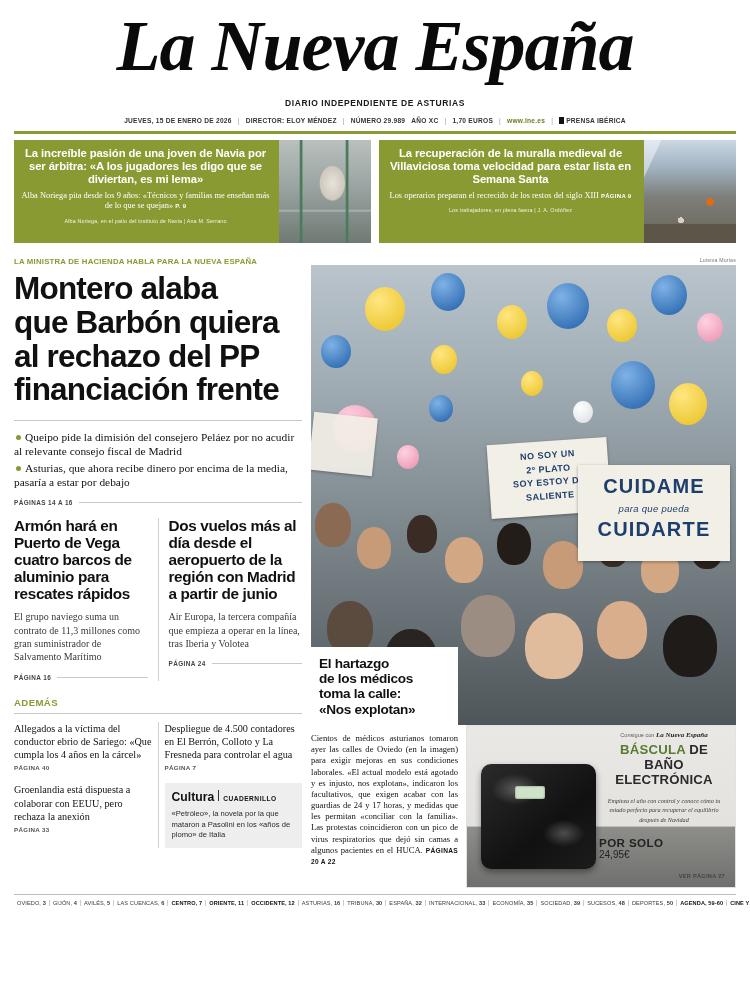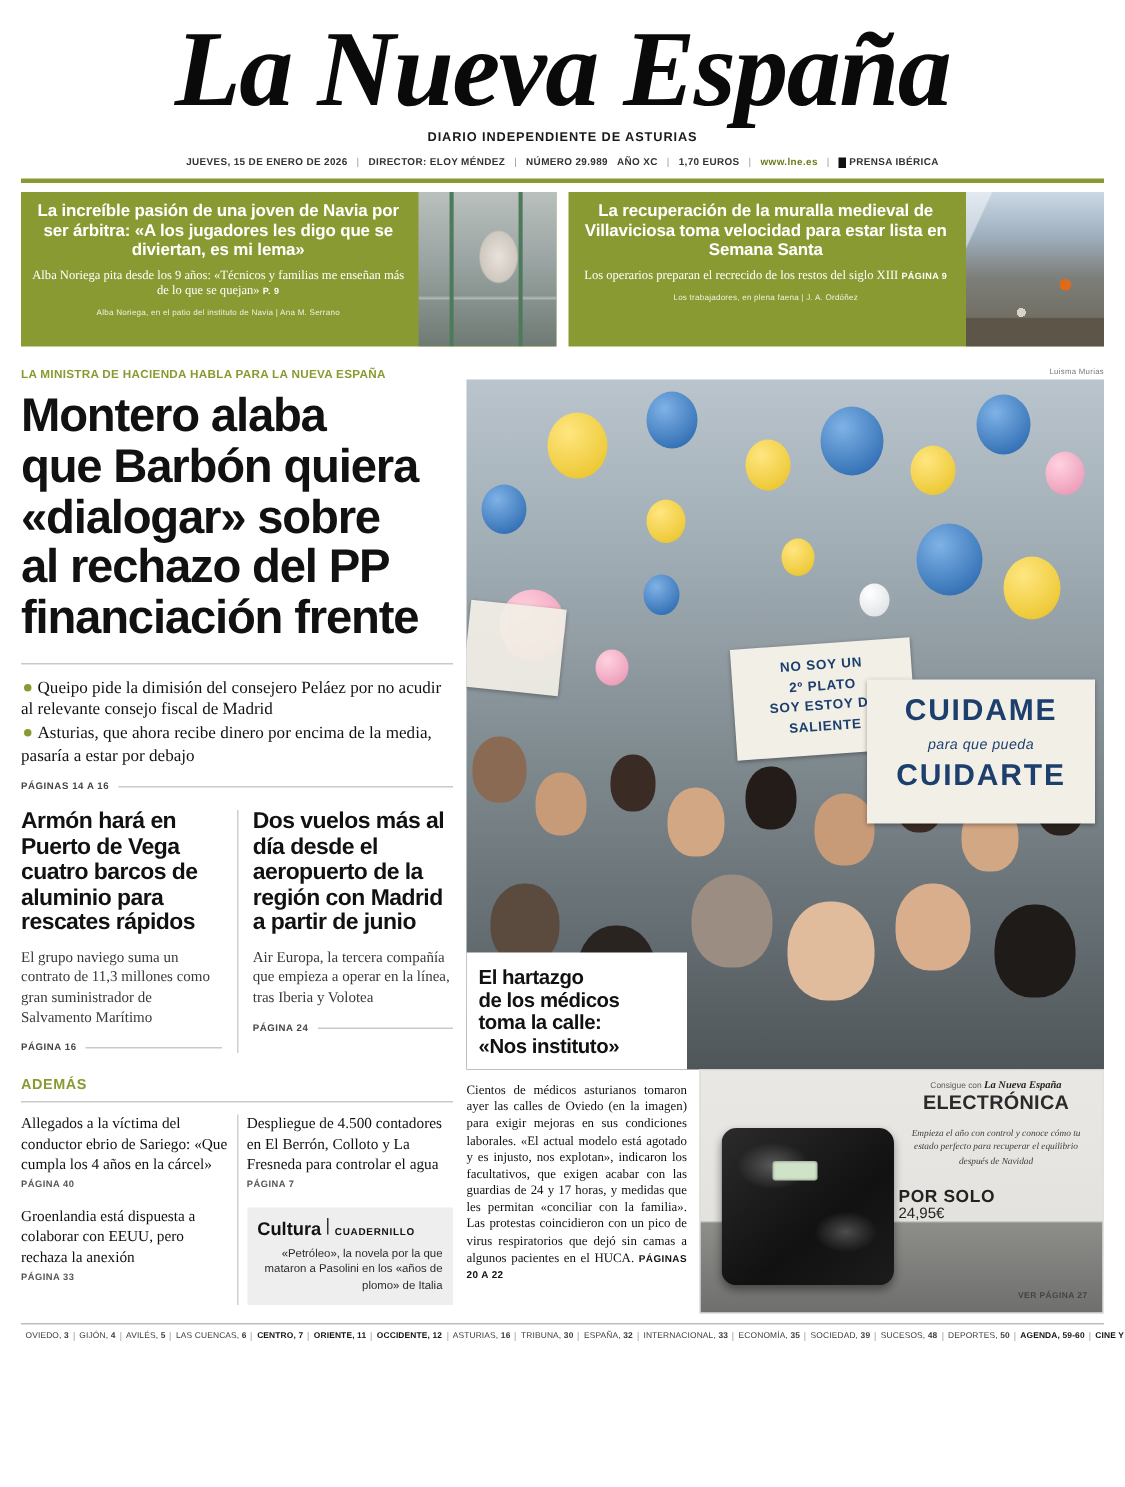--- a/index.html
+++ b/index.html
@@ -21,21 +21,21 @@
     font-style: italic;
     font-size: 72px;
     line-height: 0.96;
     letter-spacing: -1px;
     color: #0a0a0a;
   }
   .masthead-sub {
     font-size: 8.5px;
     font-weight: 700;
     letter-spacing: 0.6px;
-    margin-top: 5px;
+    margin-top: 17px;
     color: #1a1a1a;
   }
   .masthead-meta {
     margin-top: 9px;
     font-size: 6.6px;
     font-weight: 700;
     letter-spacing: 0.25px;
     color: #333;
     display: flex; justify-content: center; align-items: center; gap: 6px;
     white-space: nowrap;
@@ -119,21 +119,21 @@
   .ademas-cols > .c { flex:1 1 0; }
   .ademas-cols .divider { flex:0 0 1px; background:#cfcfcf; }
   .ad-item { font-family:"Liberation Serif",serif; font-size:10.2px; line-height:1.3; margin-bottom:3px; }
   .ad-pg { font-size:6.2px; font-weight:700; letter-spacing:.35px; color:#555; margin-bottom:12px; font-family:"Liberation Sans",sans-serif;}
 
   .cultura-box { background:#eeeeee; padding:7px 7px 8px; margin-top: 6px; }
   .cultura-top { display:flex; align-items:baseline; gap:4px; }
   .cultura-name { font-size:12.2px; font-weight:700; }
   .cultura-bar { width:1px; height:11px; background:#333; display:inline-block; }
   .cultura-tag { font-size:6.6px; font-weight:700; letter-spacing:.5px; }
-  .cultura-txt { font-size:7.6px; line-height:1.35; margin-top:5px; color:#2a2a2a;text-align:right; }
+  .cultura-txt { font-size:7.6px; line-height:1.35; margin-top:5px; color:#2a2a2a; }
 
   
   .photo-credit { font-size:5.2px; color:#777; text-align:right; margin-bottom:2px; letter-spacing:.2px;}
   .photo {
     position: relative; height: 460px; overflow: hidden;
     background: linear-gradient(180deg,#b9c4cc 0%, #a4b0b8 22%, #7f8a8f 55%, #4f565a 100%);
   }
   .crowd { position:absolute; inset:0; }
   .balloon { position:absolute; border-radius:50%; }
   .bl-y{background:radial-gradient(circle at 35% 30%,#ffe680,#e8c020);}
@@ -248,21 +248,20 @@
     </div>
   </div>
 
   <div class="main">
 
     <div class="col-left">
       <div class="kicker">LA MINISTRA DE HACIENDA HABLA PARA LA NUEVA ESPAÑA</div>
       <div class="lead-hl">
         <div>Montero alaba</div>
         <div>que Barbón quiera</div>
-        <div>«dialogar» sobre</div>
         <div>al rechazo del PP</div>
         <div>financiación frente</div>
       </div>
       <div class="hr-thin"></div>
       <div class="bullets">
         <p><span class="dot"></span><span>Queipo pide la dimisión del consejero Peláez por no acudir al relevante consejo fiscal de Madrid</span></p>
         <p><span class="dot"></span><span>Asturias, que ahora recibe dinero por encima de la media, pasaría a estar por debajo</span></p>
       </div>
       <div class="pagref-row">
         <span class="pagref" style="margin-top:0">PÁGINAS 14 A 16</span>
@@ -370,39 +369,42 @@
           <div class="big">CUIDAME</div>
           <div class="mid">para que pueda</div>
           <div class="big">CUIDARTE</div>
         </div>
 
         <div class="overlay-box">
           <div class="ov-hl">
             <div>El hartazgo</div>
             <div>de los médicos</div>
             <div>toma la calle:</div>
-            <div>«Nos instituto»</div>
+            <div>«Nos explotan»</div>
           </div>
         </div>
       </div>
 
       <div class="right-lower">
         <div class="under-photo">
           <div class="ov-body">
             <span>Cientos de médicos asturianos tomaron ayer las calles de Oviedo (en la imagen) para exigir mejoras en sus condiciones laborales. «El actual modelo está agotado y es injusto, nos explotan», indicaron los facultativos, que exigen acabar con las guardias de 24 y 17 horas, y medidas que les permitan «conciliar con la familia». Las protestas coincidieron con un pico de virus respiratorios que dejó sin camas a algunos pacientes en el HUCA.</span>
             <span class="pg">PÁGINAS 20 A 22</span>
           </div>
         </div>
 
         <div class="promo">
           <div class="promo-bg"></div>
           <div class="promo-scale"></div>
           <div class="promo-txt">
             <div class="promo-consigue">
               <span>Consigue con</span> <i>La Nueva España</i>
+            </div>
+            <div class="promo-t1">
+              <span class="g">BÁSCULA</span><span> DE BAÑO</span>
             </div>
             <div class="promo-t2">ELECTRÓNICA</div>
             <div class="promo-desc">Empieza el año con control y conoce cómo tu estado perfecto para recuperar el equilibrio después de Navidad</div>
             <div class="promo-price">
               <div class="a">POR SOLO</div>
               <div class="b">24,95€</div>
             </div>
           </div>
           <div class="promo-ver">VER PÁGINA 27</div>
         </div>

